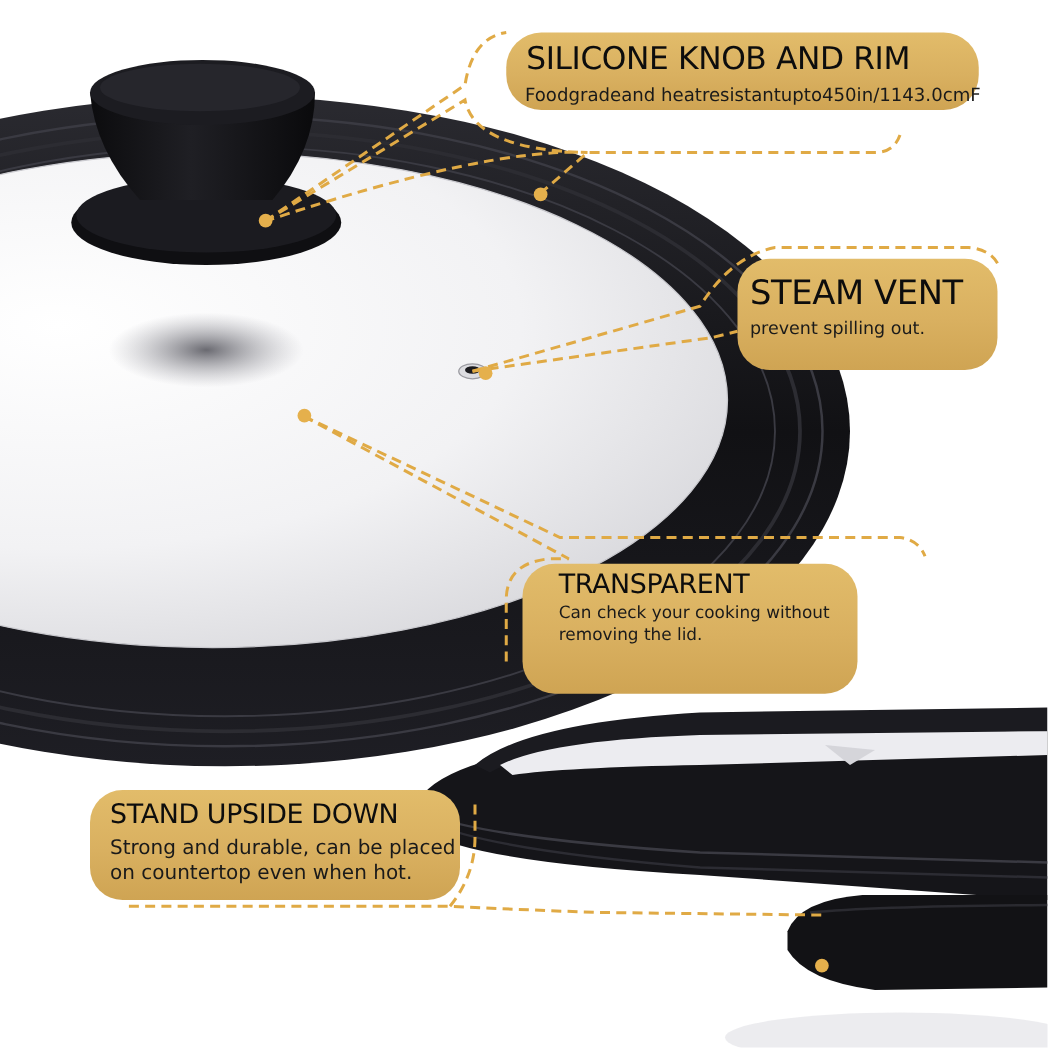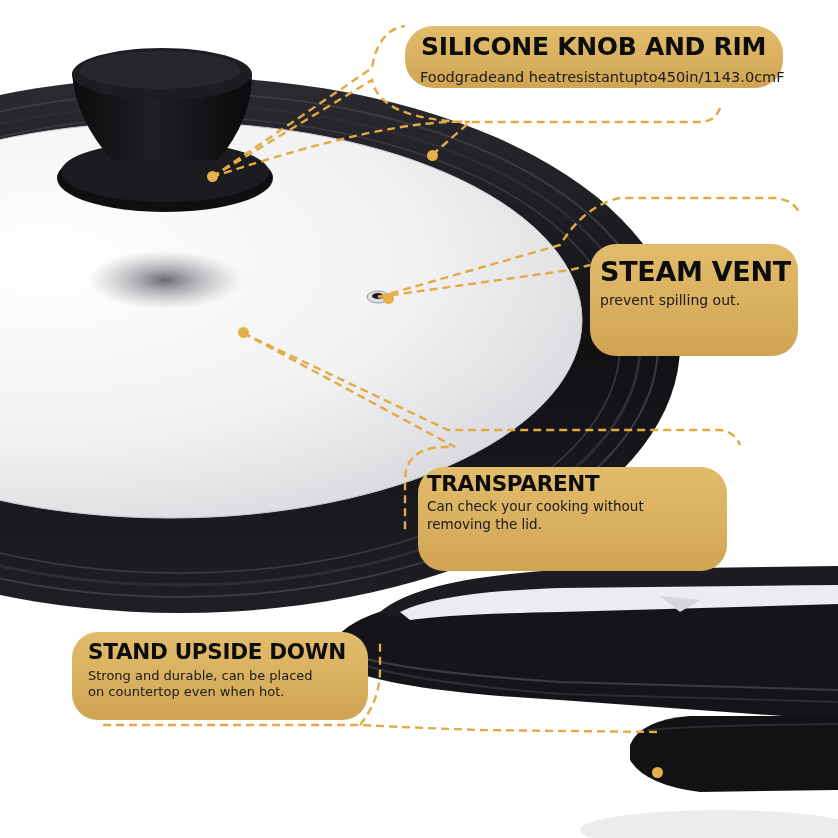--- a/index.html
+++ b/index.html
@@ -13,46 +13,46 @@
 
     .callout {
       position: absolute;
       background: linear-gradient(180deg, #e2bc6a 0%, #d9b060 55%, #cfa453 100%);
       border-radius: 26px;
       box-sizing: border-box;
       color: #111;
     }
     .callout .title {
       font-family: "DejaVu Sans", sans-serif;
-      font-weight: bold;
+      font-weight: normal;
       color: #0d0d0d;
       line-height: 1.05;
       letter-spacing: -0.3px;
     }
     .callout .desc {
       font-family: "DejaVu Sans", sans-serif;
       color: #1a1a1a;
       line-height: 1.25;
     }
 
     #c-knob { left: 405px; top: 26px; width: 378px; height: 62px; padding: 8px 0 0 16px; border-radius: 28px; }
     #c-knob .title { font-size: 25px; }
     #c-knob .desc { font-size: 14.5px; position: absolute; left: -25px; top: 42px; white-space: nowrap; margin-left: 40px; }
 
-    #c-vent { left: 590px; top: 207px; width: 208px; height: 112px; padding: 14px 0 0 10px; margin-top: 37px; }
+    #c-vent { left: 590px; top: 207px; width: 208px; height: 89px; padding: 14px 0 0 10px; }
     #c-vent .title { font-size: 27px; margin-bottom: 6px; }
     #c-vent .desc { font-size: 14px; }
 
-    #c-glass { left: 418px; top: 451px; width: 309px; height: 104px; padding: 6px 0 0 9px; margin-top: 16px; }
+    #c-glass { left: 418px; top: 451px; width: 268px; height: 104px; padding: 6px 0 0 29px; }
     #c-glass .title { font-size: 21.5px; }
     #c-glass .desc { font-size: 13.5px; margin-top: 2px; }
 
     #c-stand { left: 72px; top: 632px; width: 296px; height: 88px; padding: 9px 0 0 16px; }
     #c-stand .title { font-size: 21.5px; margin-bottom: 4px; }
-    #c-stand .desc { font-size: 13px; }
+    #c-stand .desc { font-size: 16px; }
 
     .dot { position: absolute; width: 11px; height: 11px; border-radius: 50%; background: #e5b04c; }
   </style>
 </head>
 <body>
 
 <div class="stage">
 
   <svg class="art" viewBox="0 0 838 838">
     <defs>

